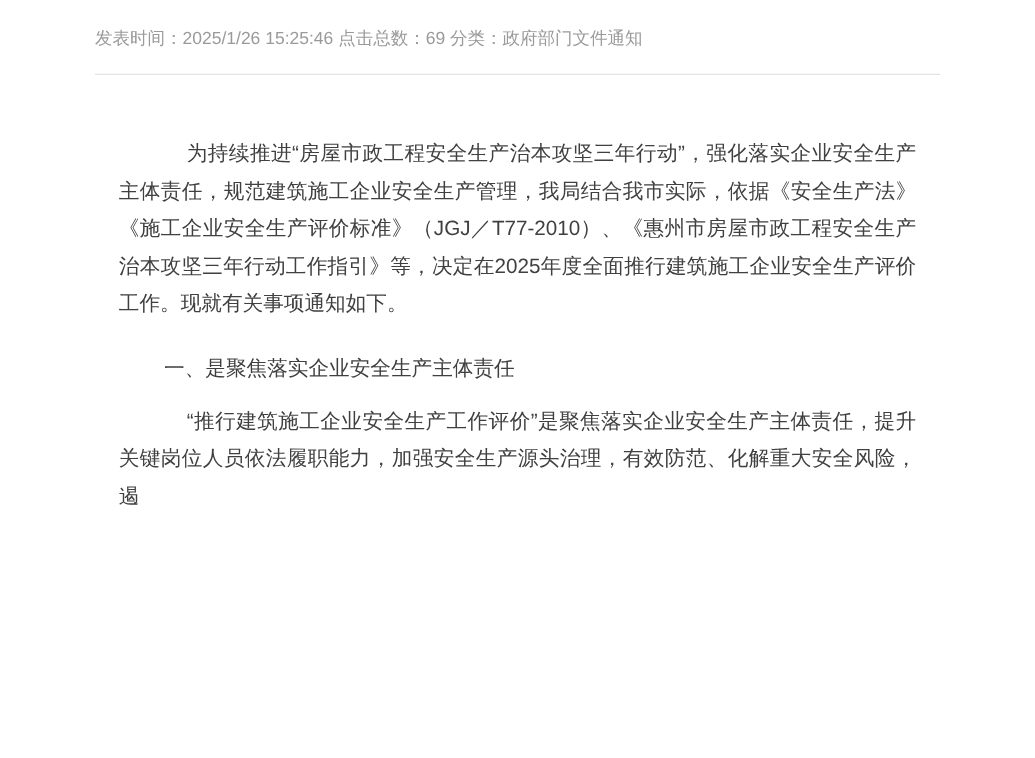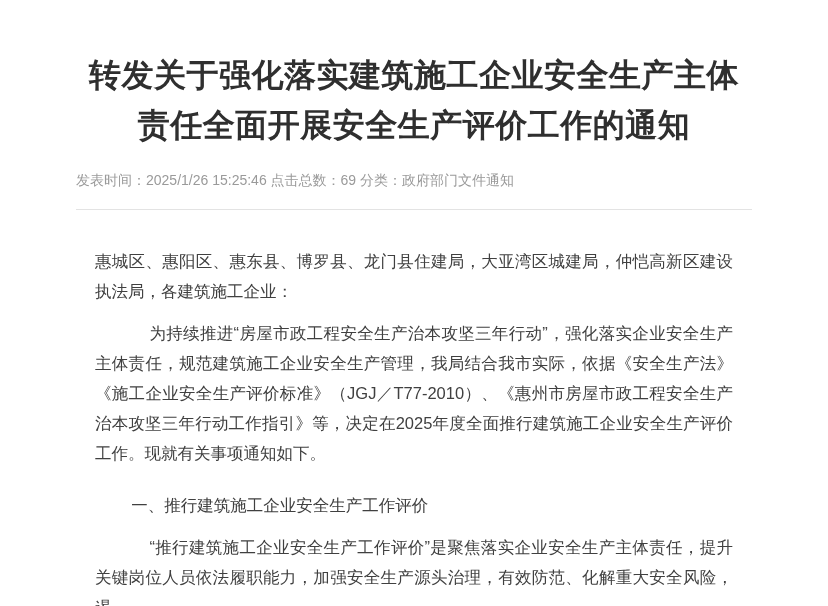--- a/index.html
+++ b/index.html
@@ -54,31 +54,29 @@
   .article p.salutation { text-indent: 0; }
   .article p.body       { text-indent: 3.3em; margin-top: 12px; }
   .article p.heading    { text-indent: 2.2em; }
 </style>
 </head>
 <body>
 
 <div class="page">
   <div class="container">
 
-    <h1 class="title">转发关于强化落实建筑施工企业安全生产主体责任全面开展安全生产评价工作的通知</h1>
 
     <div class="meta">
       <span>发表时间：</span><span>2025/1/26 15:25:46</span>
       <span>点击总数：</span><span>69</span>
       <span>分类：</span><span>政府部门文件通知</span>
     </div>
 
     <div class="divider"></div>
 
     <div class="article">
-        <p class="salutation">惠城区、惠阳区、惠东县、博罗县、龙门县住建局，大亚湾区城建局，仲恺高新区建设执法局，各建筑施工企业：</p>
         <p class="body">为持续推进“房屋市政工程安全生产治本攻坚三年行动”，强化落实企业安全生产主体责任，规范建筑施工企业安全生产管理，我局结合我市实际，依据《安全生产法》《施工企业安全生产评价标准》（JGJ／T77-2010）、《惠州市房屋市政工程安全生产治本攻坚三年行动工作指引》等，决定在2025年度全面推行建筑施工企业安全生产评价工作。现就有关事项通知如下。</p>
-        <p class="heading">一、推行建筑施工企业安全生产工作评价</p>
+        <p class="heading">一、是聚焦落实企业安全生产主体责任</p>
         <p class="body">“推行建筑施工企业安全生产工作评价”是聚焦落实企业安全生产主体责任，提升关键岗位人员依法履职能力，加强安全生产源头治理，有效防范、化解重大安全风险，遏</p>
       </div>
 
   </div>
 </div>
 
 </body></html>

